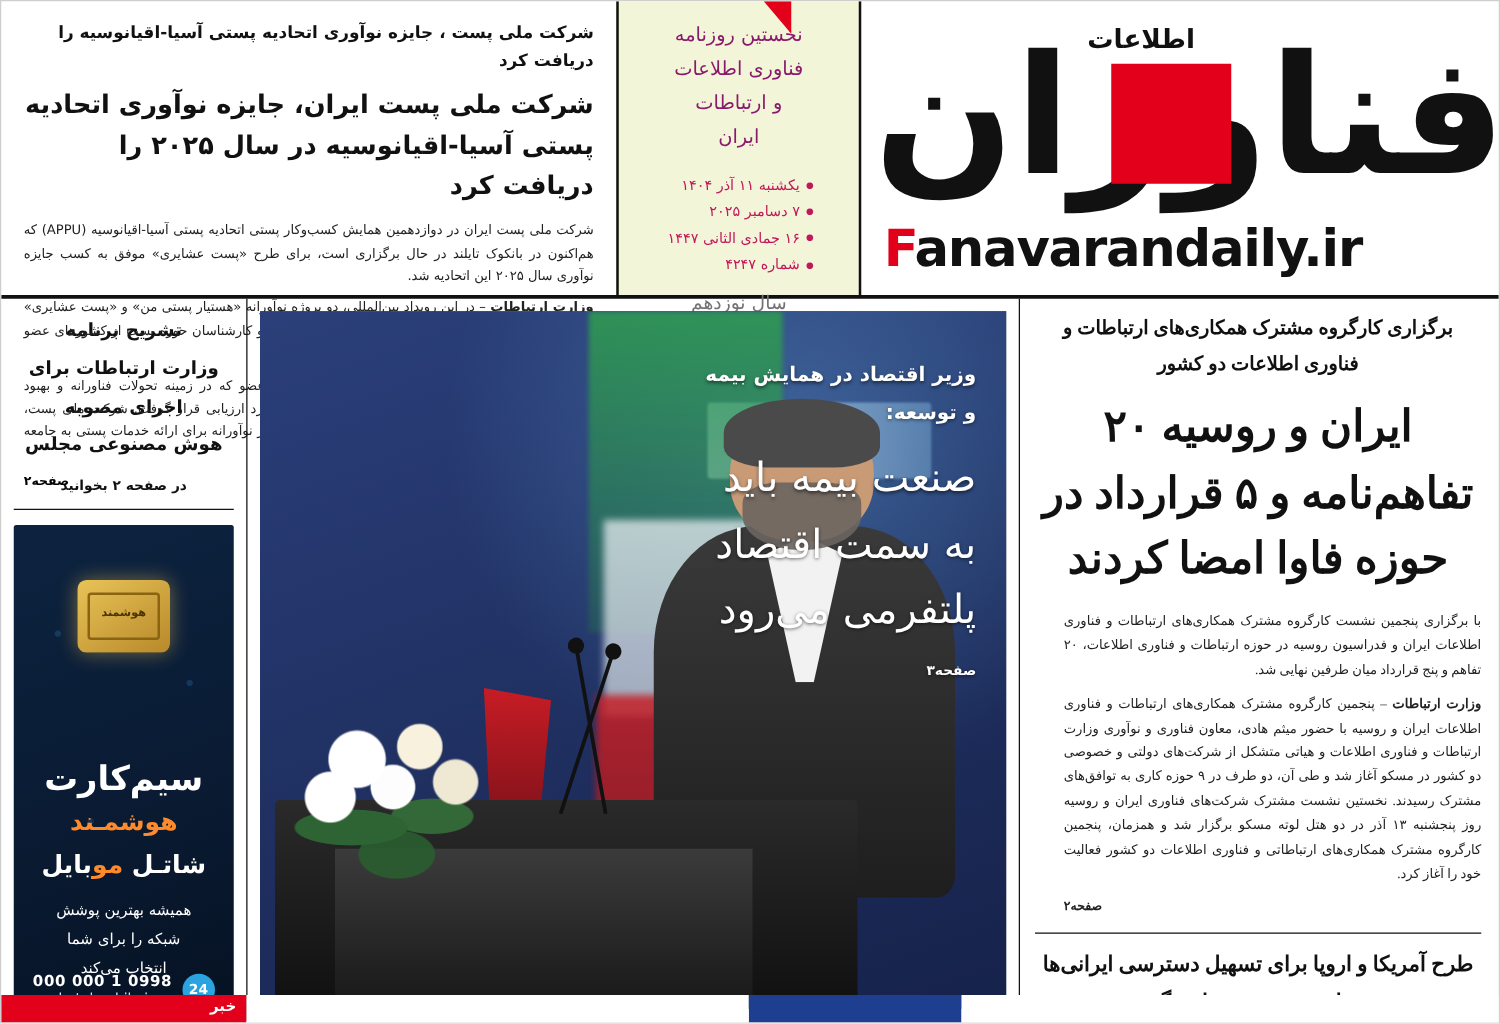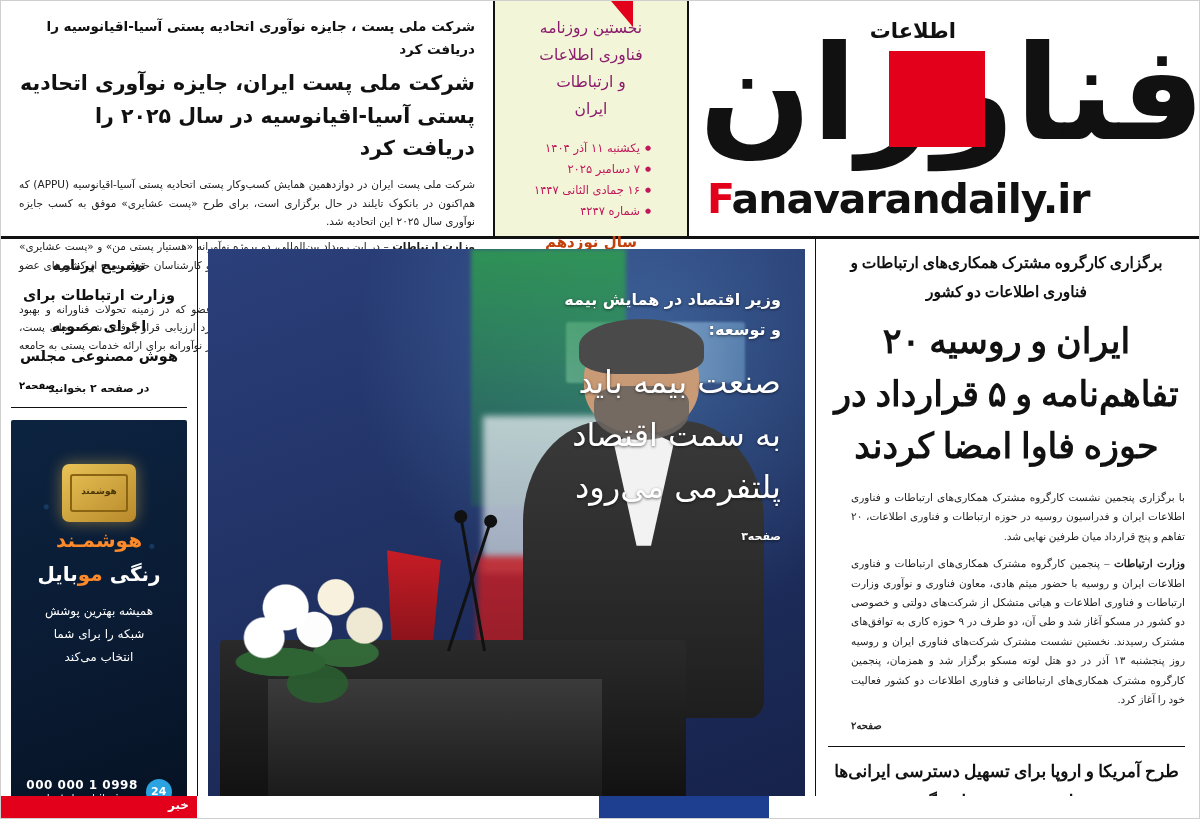--- a/index.html
+++ b/index.html
@@ -107,22 +107,22 @@
   .mast-meta .dates div::before {
     content: "\25CF";
     font-size: 7px;
     color: #c2185b;
     margin-left: 5px;
     vertical-align: middle;
   }
   .mast-meta .year {
     margin-top: 10px;
     font-size: 15px;
-    font-weight: bold;
-    color: #c2410c;
+    font-weight: normal;
+    color: #737373;
   }
   .price-box {
     margin-top: 14px;
     border: 1.5px solid #e2001a;
     border-radius: 4px;
     padding: 5px 10px;
     font-size: 12px;
     line-height: 1.7;
     color: #111;
     background: #fff;
@@ -603,23 +603,24 @@
         <h3>اجرای مصوبه</h3>
         <h3>هوش مصنوعی مجلس</h3>
         <div class="pg">در صفحه ۲ بخوانید</div>
       </div>
 
       <div class="ad">
         <div class="circuit"></div>
         <div class="chip">
           <div class="chip-label">هوشمند</div>
         </div>
+        <div class="ad-title">سیم‌کارت</div>
         <div class="ad-sub">هوشمـند</div>
         <div class="ad-brand">
-          <span>رنگی </span><span class="o">مو</span><span>بایل</span>
+          <span>شاتـل </span><span class="o">مو</span><span>بایل</span>
         </div>
         <div class="ad-desc">
           <div>همیشه بهترین پوشش</div>
           <div>شبکه را برای شما</div>
           <div>انتخاب می‌کند</div>
         </div>
         <div class="ad-footer">
           <div class="ad-badge">24</div>
           <div>
             <div class="ad-phone">0998 1 000 000</div>

